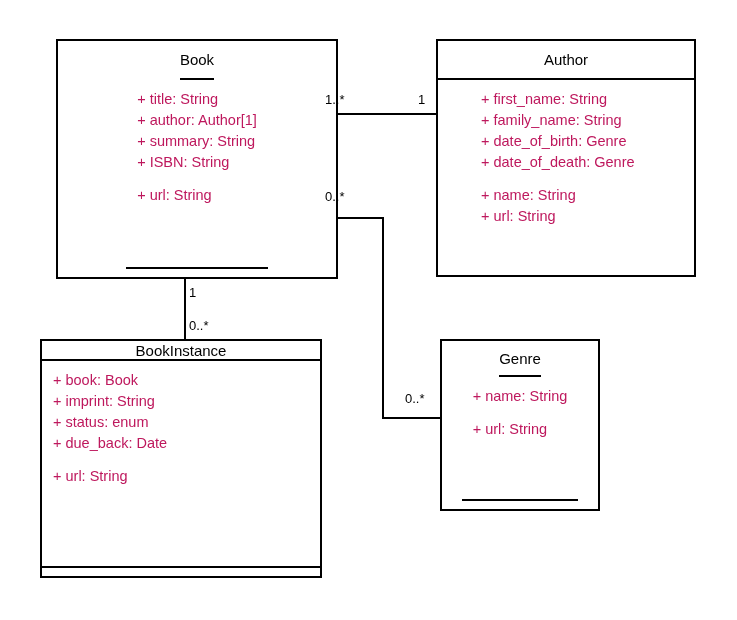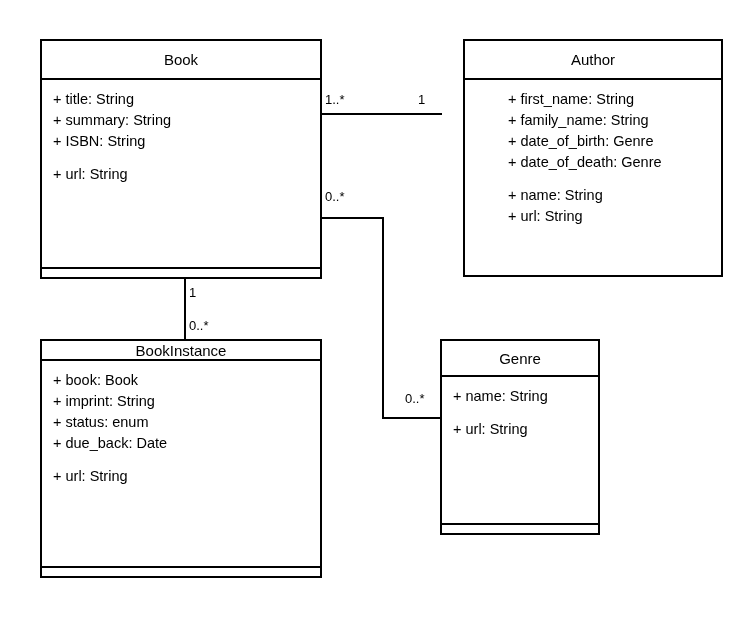--- a/index.html
+++ b/index.html
@@ -43,21 +43,21 @@
     padding: 9px 11px 6px 11px;
     flex: 1 1 auto;
   }
   .class-methods {
     box-sizing: border-box;
     flex: none;
     padding: 4px 11px;
   }
   .attr-line {
     font-size: 14.5px;
-    color: #000000;
+    color: #be185d;
     line-height: 21px;
     white-space: pre;
   }
   .attr-line.spacer {
     height: 12px;
     line-height: 12px;
   }
   .connector {
     position: absolute;
     background: #000000;
@@ -90,33 +90,34 @@
 
   <div class="mult-label" style="left:325px; top:93px;">1..*</div>
   <div class="mult-label" style="left:418px; top:93px;">1</div>
 
   <div class="mult-label" style="left:189px; top:286px;">1</div>
   <div class="mult-label" style="left:189px; top:319px;">0..*</div>
 
   <div class="mult-label" style="left:325px; top:190px;">0..*</div>
   <div class="mult-label" style="left:405px; top:392px;">0..*</div>
 
-  <div class="uml-class" style="left:40px; top:39px; width:282px; height:240px;">
+  <div class="uml-class" style="left:56px; top:39px; width:282px; height:240px;align-items:center;">
     <div class="class-name" style="height:39px;">Book</div>
     <div class="class-attributes" style="height:170px;">
       <div class="attr-line">+ title: String</div>
+      <div class="attr-line">+ author: Author[1]</div>
       <div class="attr-line">+ summary: String</div>
       <div class="attr-line">+ ISBN: String</div>
       <div class="attr-line spacer"></div>
       <div class="attr-line">+ url: String</div>
     </div>
     <div class="class-methods"></div>
   </div>
 
-  <div class="uml-class" style="left:463px; top:39px; width:260px; height:238px;">
+  <div class="uml-class" style="left:436px; top:39px; width:260px; height:238px;">
     <div class="class-name" style="height:39px;">Author</div>
     <div class="class-attributes" style="height:197px; border-bottom:none;margin-left:32px;">
       <div class="attr-line">+ first_name: String</div>
       <div class="attr-line">+ family_name: String</div>
       <div class="attr-line">+ date_of_birth: Genre</div>
       <div class="attr-line">+ date_of_death: Genre</div>
       <div class="attr-line spacer"></div>
       <div class="attr-line">+ name: String</div>
       <div class="attr-line">+ url: String</div>
     </div>
@@ -128,21 +129,21 @@
       <div class="attr-line">+ book: Book</div>
       <div class="attr-line">+ imprint: String</div>
       <div class="attr-line">+ status: enum</div>
       <div class="attr-line">+ due_back: Date</div>
       <div class="attr-line spacer"></div>
       <div class="attr-line">+ url: String</div>
     </div>
     <div class="class-methods"></div>
   </div>
 
-  <div class="uml-class" style="left:440px; top:339px; width:160px; height:196px;">
+  <div class="uml-class" style="left:440px; top:339px; width:160px; height:172px;align-items:center;">
     <div class="class-name" style="height:36px;">Genre</div>
     <div class="class-attributes" style="height:88px;">
       <div class="attr-line">+ name: String</div>
       <div class="attr-line spacer"></div>
       <div class="attr-line">+ url: String</div>
     </div>
     <div class="class-methods"></div>
   </div>
 
 </div>

